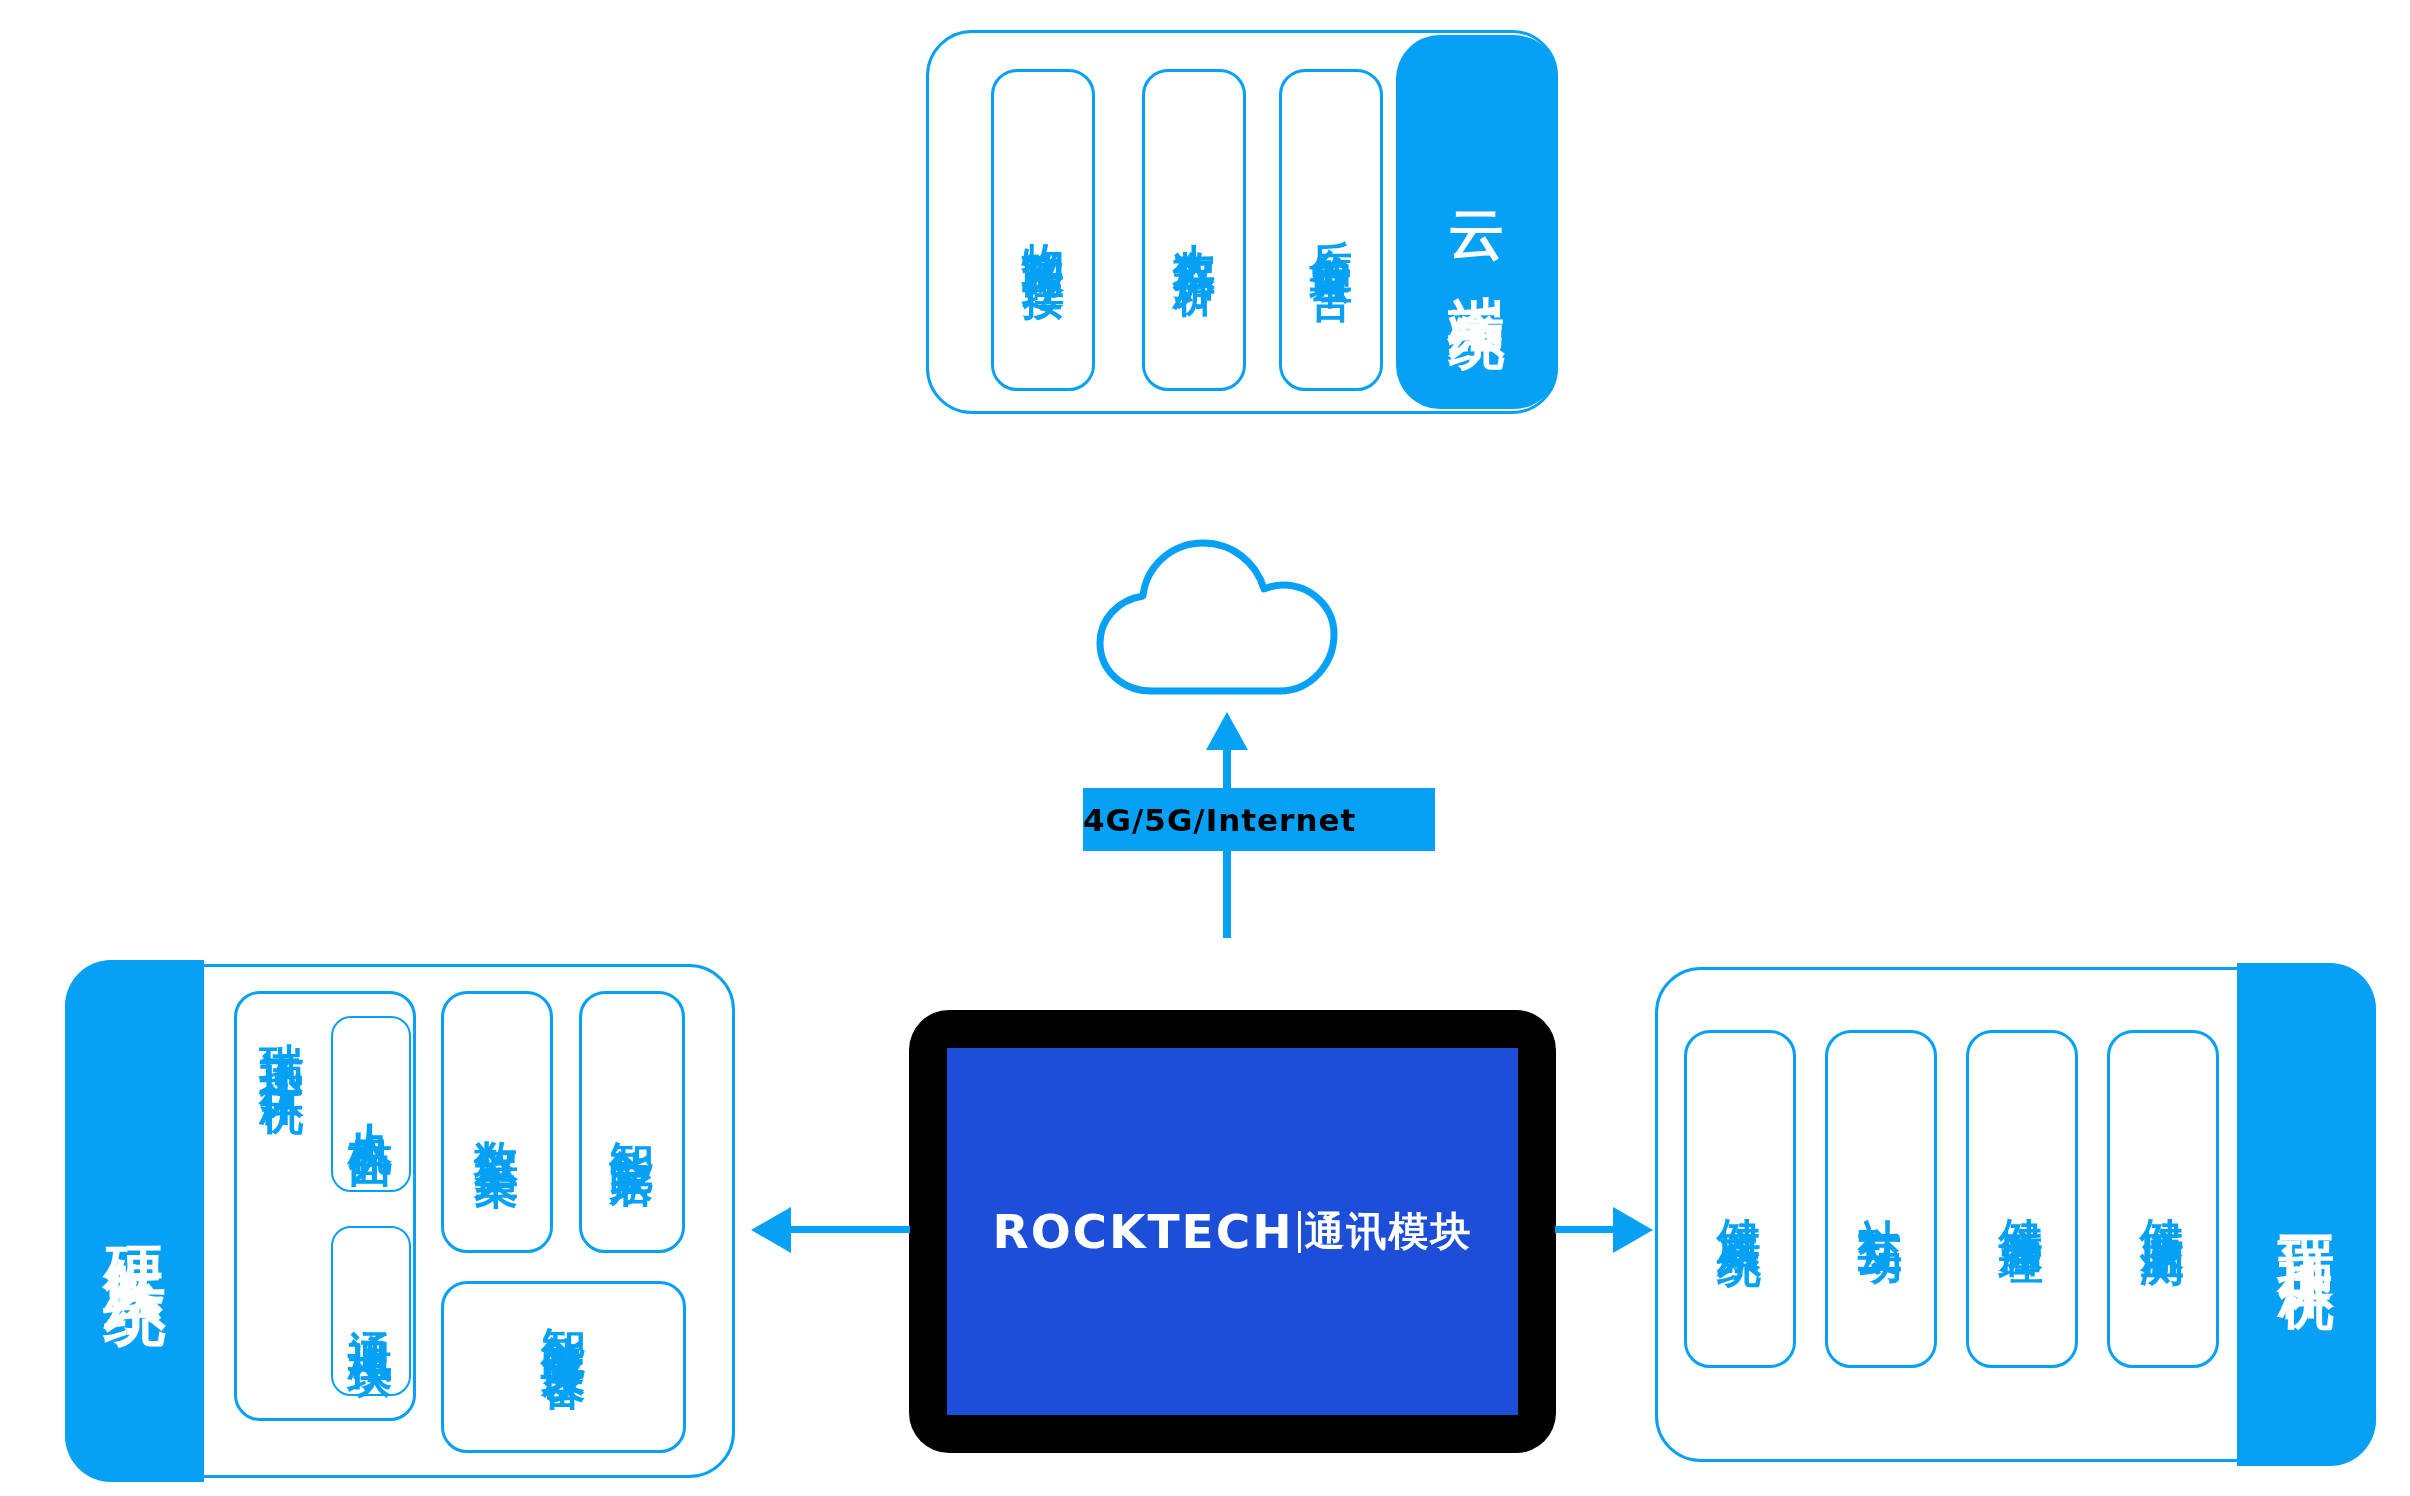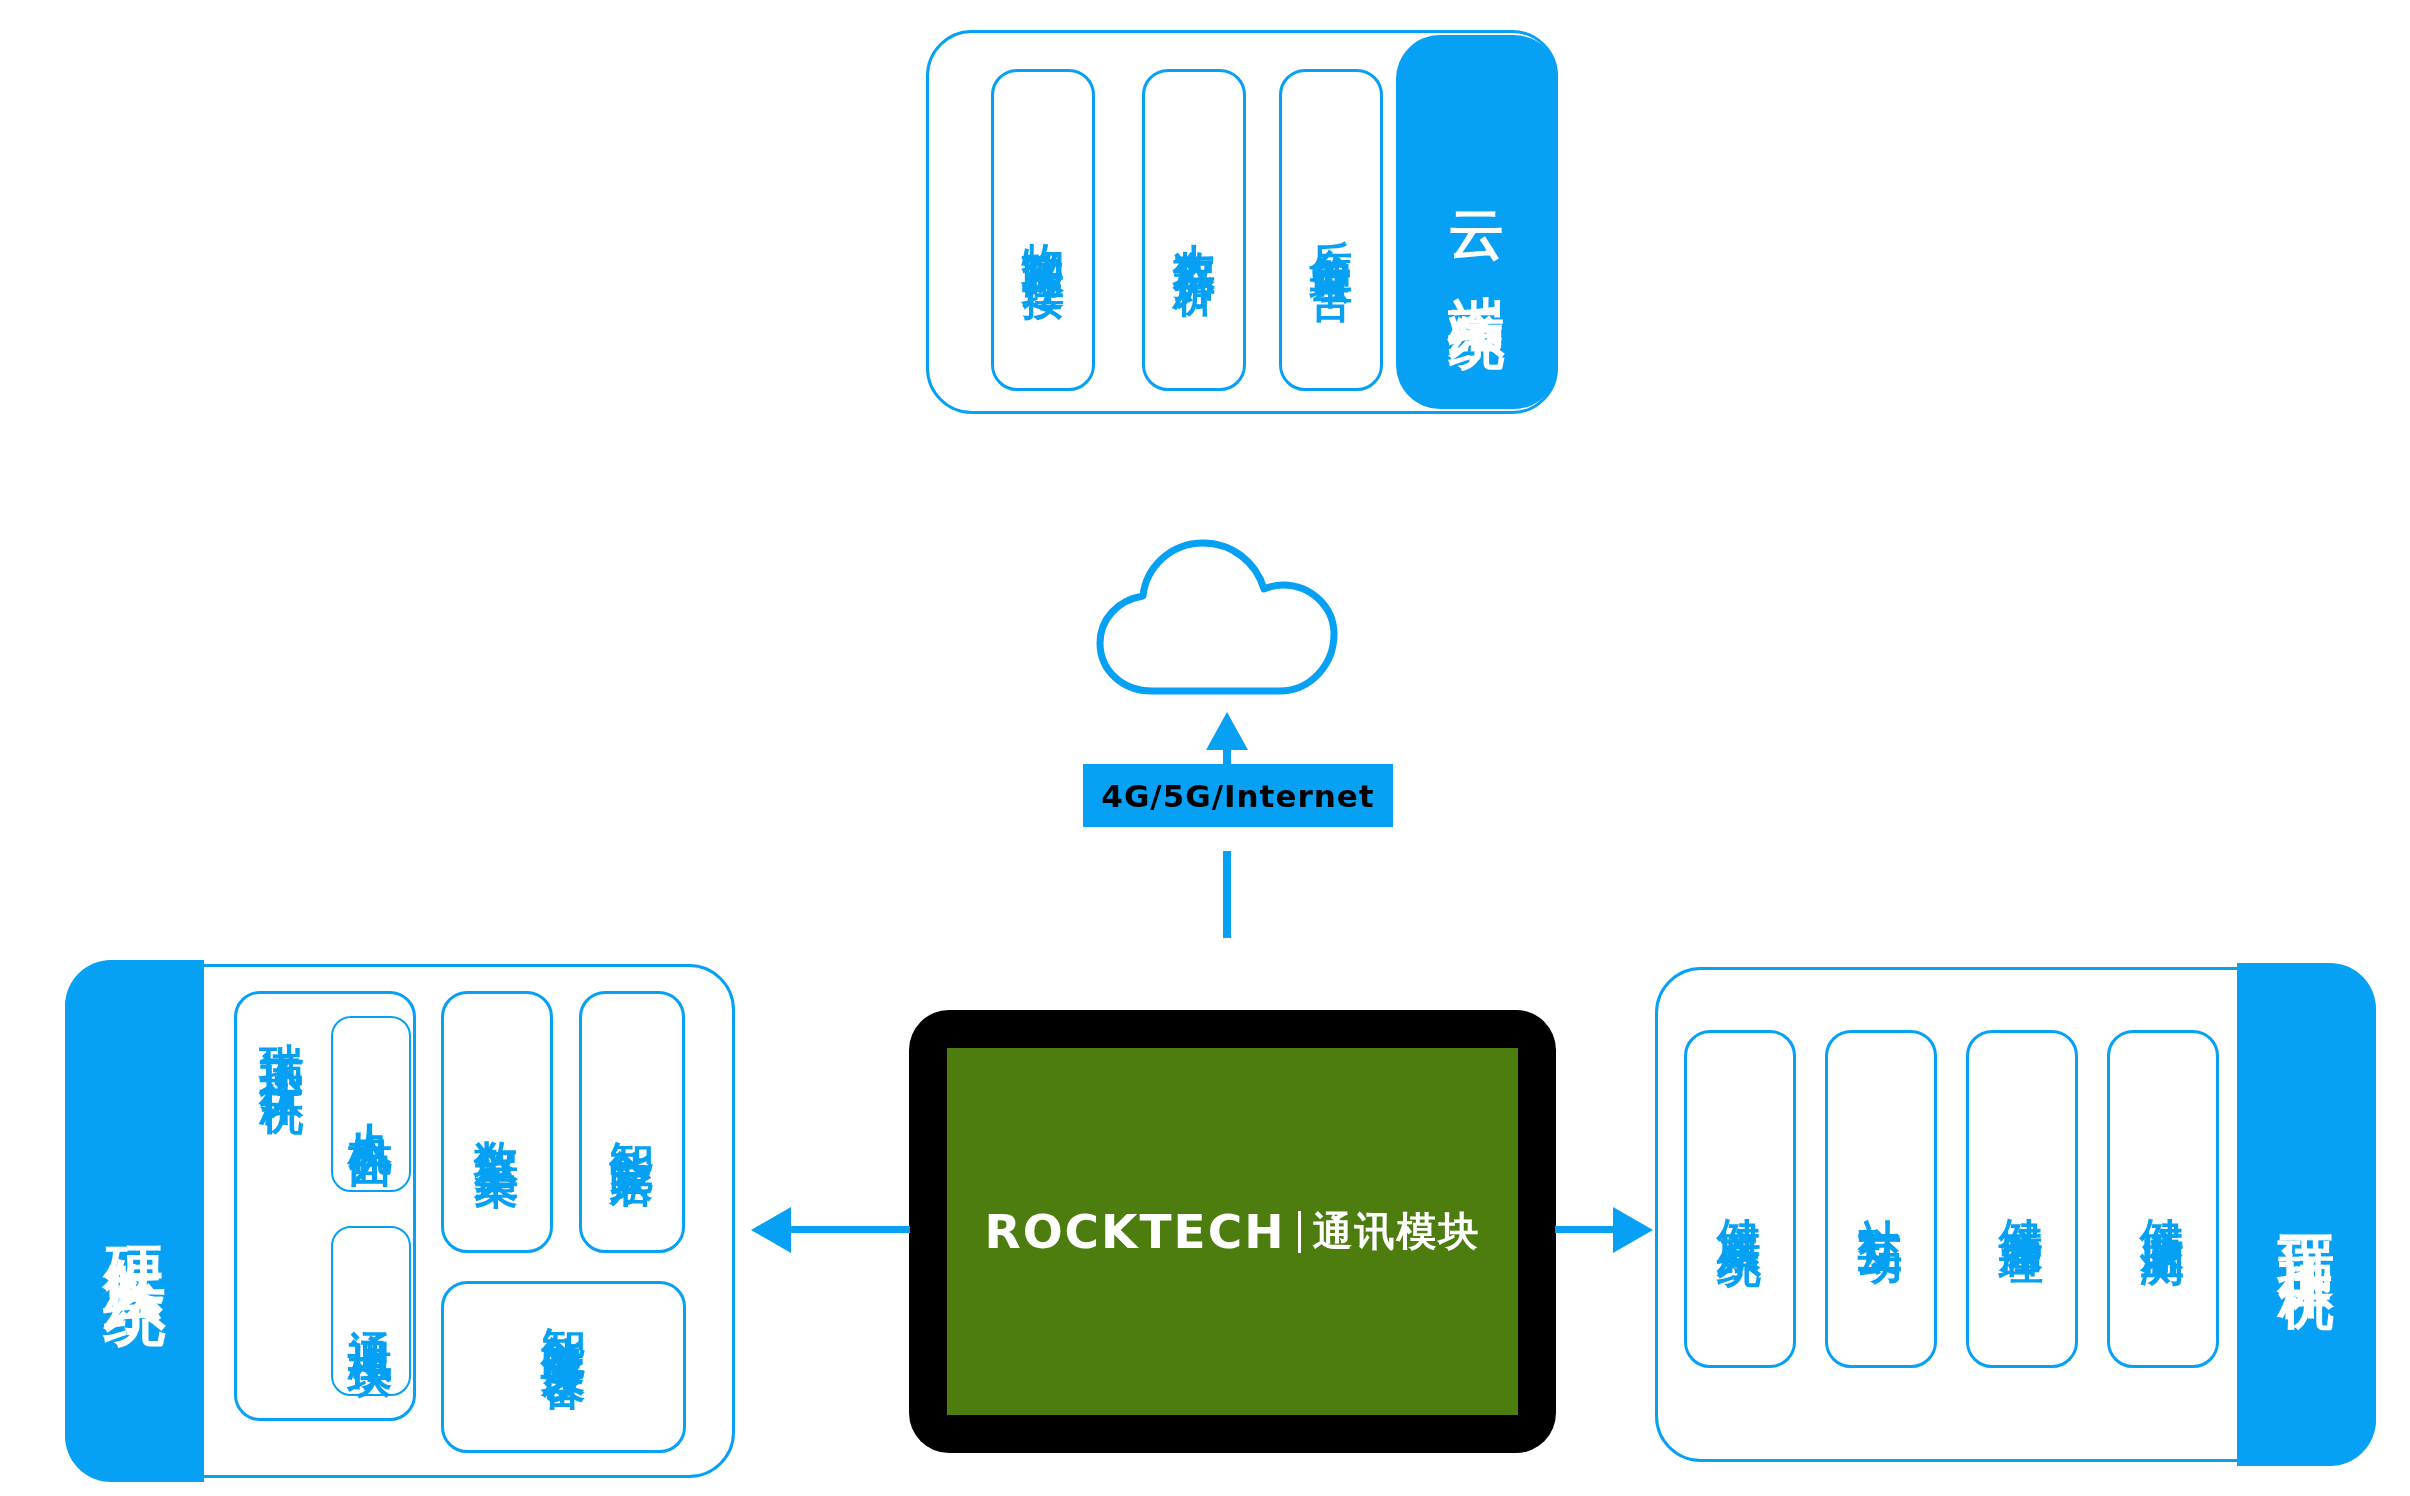--- a/index.html
+++ b/index.html
@@ -36,34 +36,34 @@
   .top-item-1{left:62px;} .top-item-2{left:213px;} .top-item-3{left:350px;}
   .top-tab{left:467px;top:2px;height:374px;width:162px;border-radius:44px;}
   .top-tab .vtext{font-size:56px;letter-spacing:8px;}
 
   
   .cloud-svg{position:absolute;left:1092px;top:533px;}
   .arrow-up-head{left:1206px;top:712px;border-left:21px solid transparent;
     border-right:21px solid transparent;border-bottom:38px solid #06A0F4;}
   .net-line-top{left:1223px;top:748px;width:8px;height:42px;}
   .net-label{
-    position:absolute;left:1083px;top:764px;width:310px;height:63px;background:#06A0F4;
-    display:flex;align-items:center;justify-content:center;
+    position:absolute;left:1083px;top:788px;width:352px;height:63px;background:#06A0F4;
+    display:flex;align-items:center;
     color:#000000;font-size:31px;font-weight:600;letter-spacing:1px;
   }
   .net-line-bottom{left:1223px;top:851px;width:8px;height:87px;}
 
   
   .tablet{
     position:absolute;left:909px;top:1010px;width:647px;height:443px;background:#000000;
     border-radius:40px;box-sizing:border-box;padding:38px;
   }
   .tablet-screen{
-    width:100%;height:100%;background:#4d7c0f;
-    display:flex;align-items:center;justify-content:center;gap:12px;
+    width:100%;height:100%;background:#1d4ed8;
+    display:flex;align-items:center;justify-content:center;gap:4px;
   }
   .brand-en{color:#ffffff;font-size:47px;font-weight:900;letter-spacing:2px;}
   .brand-divider{width:3px;height:42px;background:#ffffff;}
   .brand-cn{color:#ffffff;font-size:40px;font-weight:800;letter-spacing:2px;}
 
   
   .arrow-left-line{left:789px;top:1226px;width:121px;height:7px;}
   .arrow-left-head{left:751px;top:1207px;border-top:23px solid transparent;
     border-bottom:23px solid transparent;border-right:40px solid #06A0F4;}
   .arrow-right-line{left:1555px;top:1226px;width:60px;height:7px;}

